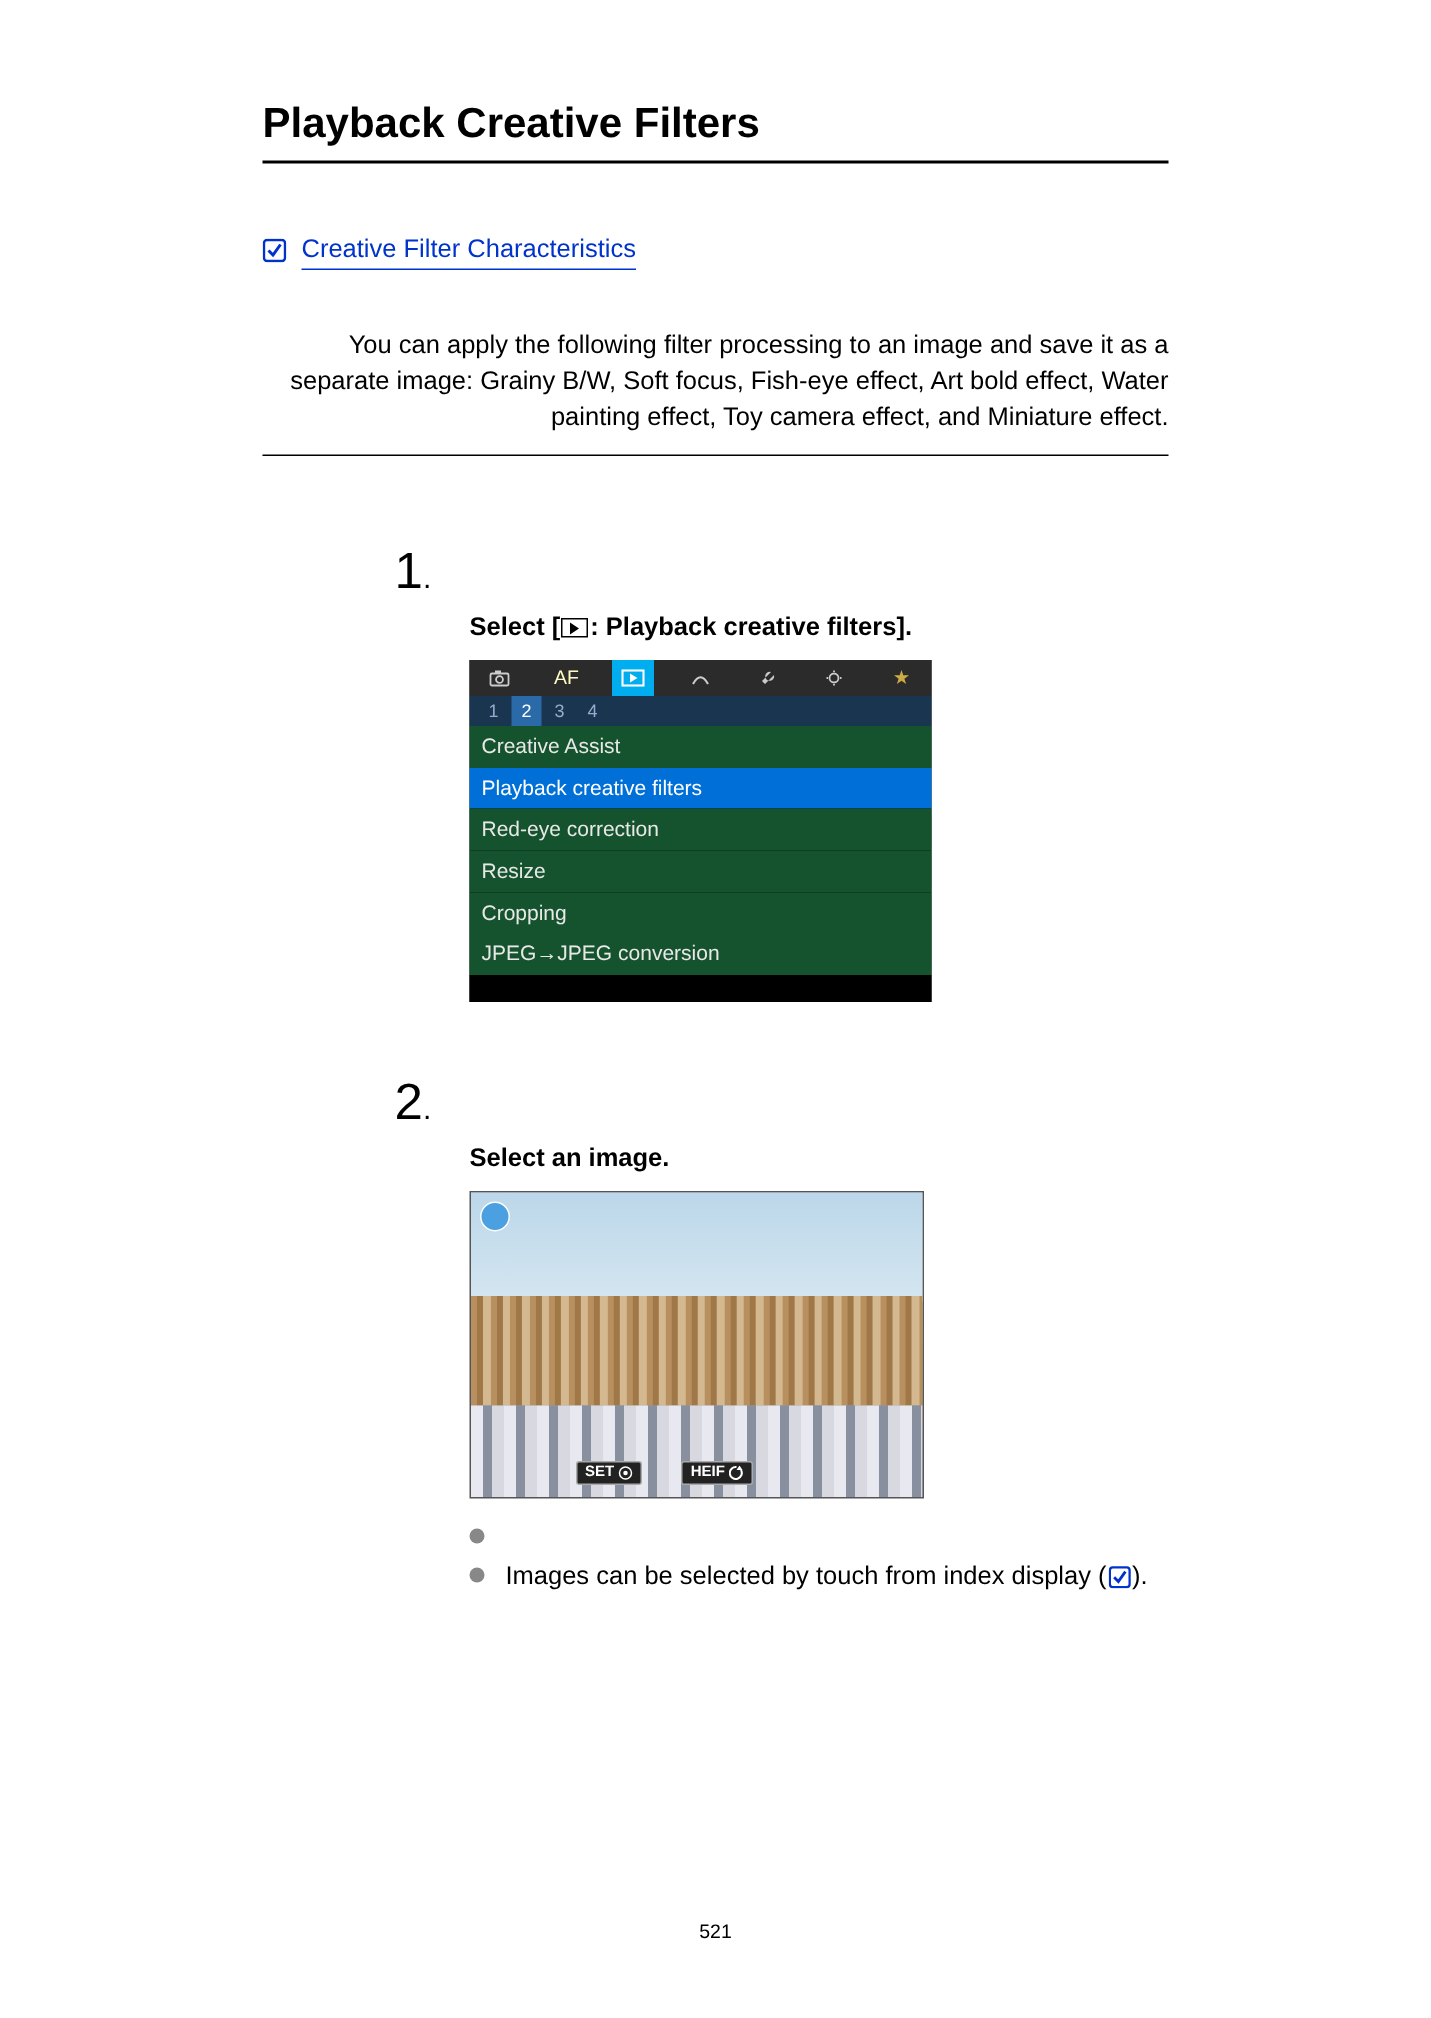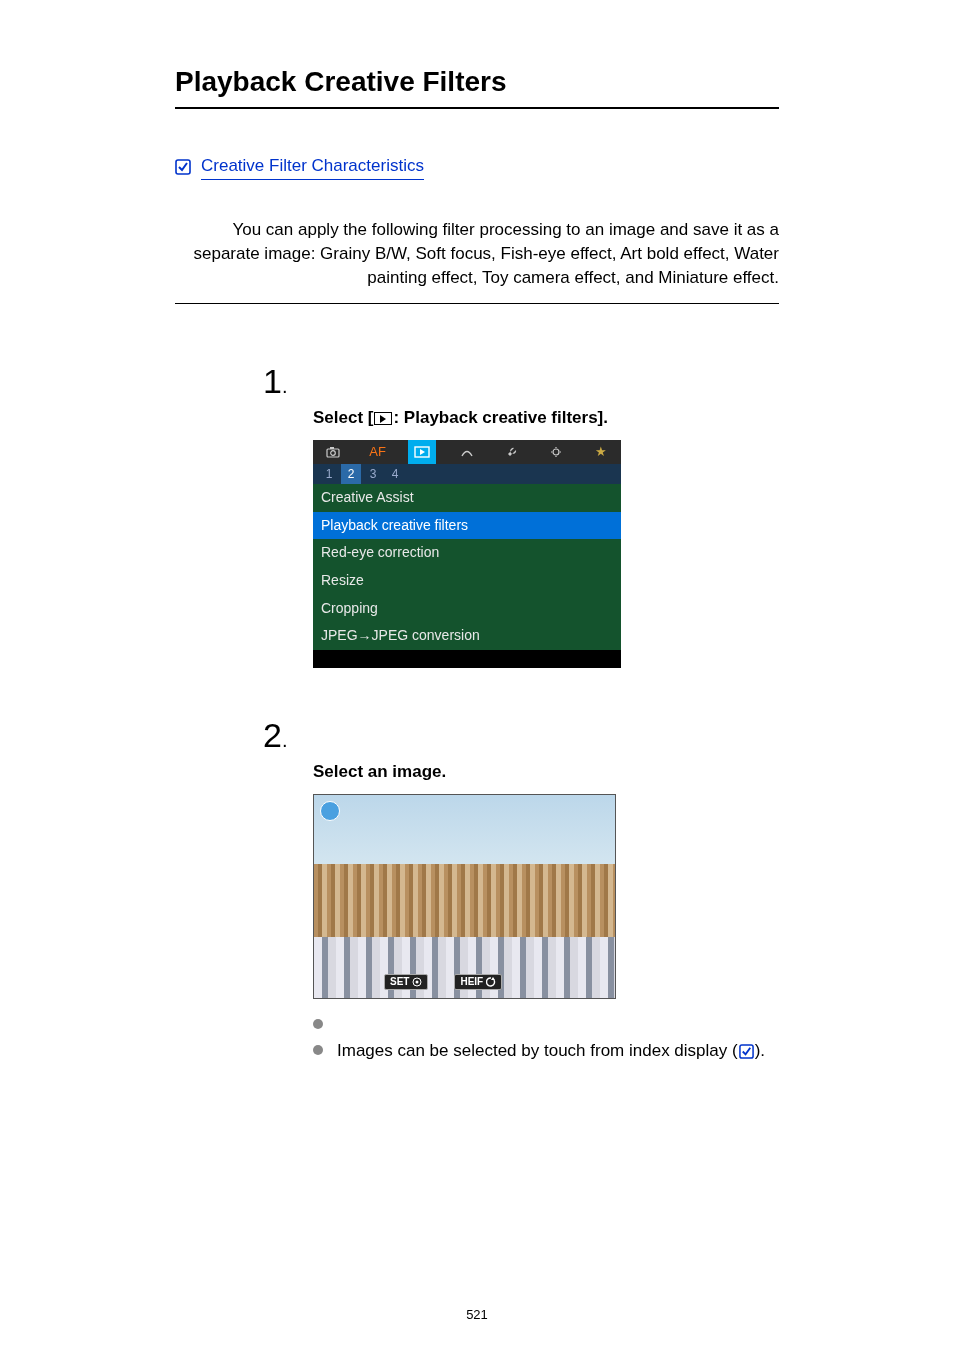--- a/index.html
+++ b/index.html
@@ -96,21 +96,21 @@
     align-items: center;
     justify-content: space-between;
     height: 24px;
     padding: 0 6px;
     background: #2b2b2b;
   }
   .menu-icons-row .icon-slot {
     width: 28px;
     display: flex;
     justify-content: center;
-    color: #f97316;
+    color: #fef9c3;
     font-size: 13px;
   }
   .menu-icons-row .icon-slot.active {
     background: #00adee;
     color: #fff;
     height: 100%;
     align-items: center;
   }
   .menu-subtabs {
     display: flex;
@@ -208,21 +208,21 @@
   }
   .bullet-dot {
     width: 10px; height: 10px;
     background: #888;
     border-radius: 50%;
     margin-top: 6px;
     flex-shrink: 0;
   }
   .page-number {
     position: absolute;
-    bottom: 21px;
+    bottom: 48px;
     left: 0; right: 0;
     text-align: center;
     font-size: 13px;
     color: #000;
   }
   .play-rect-icon {
     display: inline-block;
     width: 18px; height: 13px;
     border: 1.5px solid #000;
     position: relative;

